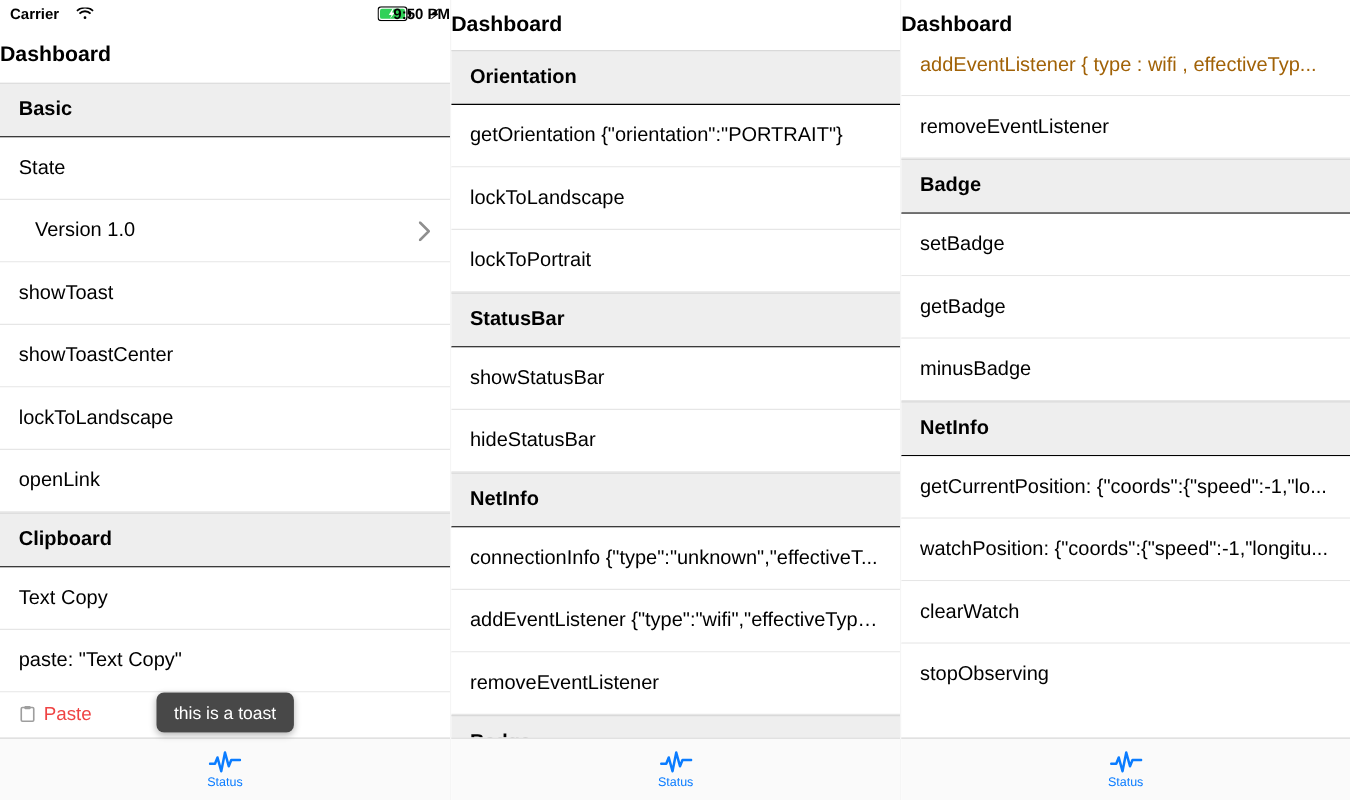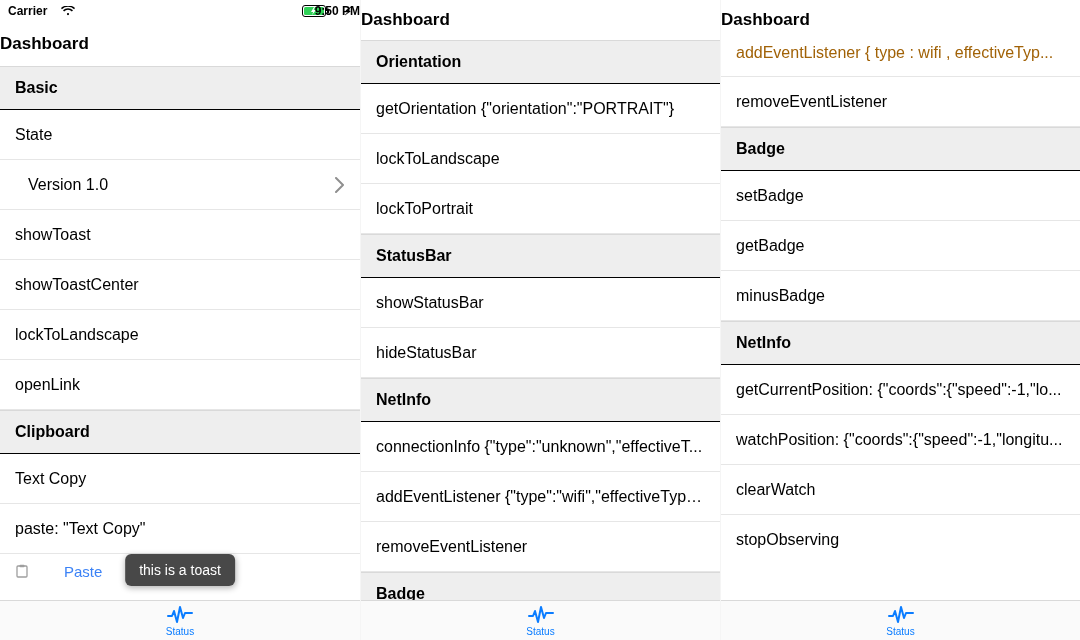--- a/index.html
+++ b/index.html
@@ -14,29 +14,29 @@
   .wifi-icon svg, .battery-icon svg { display:block; }
   
   .nav { height:44px; display:flex; align-items:center; justify-content:flex-start; border-bottom: none; }
   .nav-title { font-size:17px; font-weight:600; }
   
   .list { flex:1; overflow:hidden; }
   .section-header { background:#eeeeee; color:#000; font-size:16px; font-weight:600; padding:12px 15px; border-top:1px solid #d9d9d9; border-bottom:1px solid #000000; }
   .row { display:flex; align-items:center; padding:14px 15px; min-height:50px; font-size:16px; color:#000; border-bottom:1px solid #e6e6e6; background:#fff; white-space:nowrap; overflow:hidden; text-overflow:ellipsis; }
   .row .txt { overflow:hidden; text-overflow:ellipsis; white-space:nowrap; flex:1; }
   .row.accessory { justify-content:space-between;padding-left:28px; }
-  .row.subtle { color:#3b82f6; font-size:15px;gap:29px; }
+  .row.subtle { color:#ef4444; font-size:15px; }
   .row.subtle .cb-icon { margin-right:6px; display:inline-flex; }
   .chevron { color:#8f8f8f; }
   .chevron svg { display:block; }
   .row.partial-top { padding-top:4px; min-height:30px; color:#000; }
   
   .toast { position:absolute; left:50%; transform:translateX(-50%); bottom:54px; background:rgba(56,56,56,0.92); color:#fff; padding:8px 14px; border-radius:6px; font-size:14px; box-shadow:0 2px 6px rgba(0,0,0,0.3); }
   
-  .tabbar { height:40px; border-top:1px solid #d9d9d9; display:flex; align-items:center; justify-content:center; background:#fafafa; flex-direction:column; gap:1px; }
+  .tabbar { height:50px; border-top:1px solid #d9d9d9; display:flex; align-items:center; justify-content:center; background:#fafafa; flex-direction:column; gap:1px; }
   .tab-icon { color:#0a7cff; }
   .tab-icon svg { display:block; }
   .tab-label { font-size:10px; color:#0a7cff; }
 </style>
 </head>
 <body>
 
 <div class="screens">
 
   <div class="screen">

